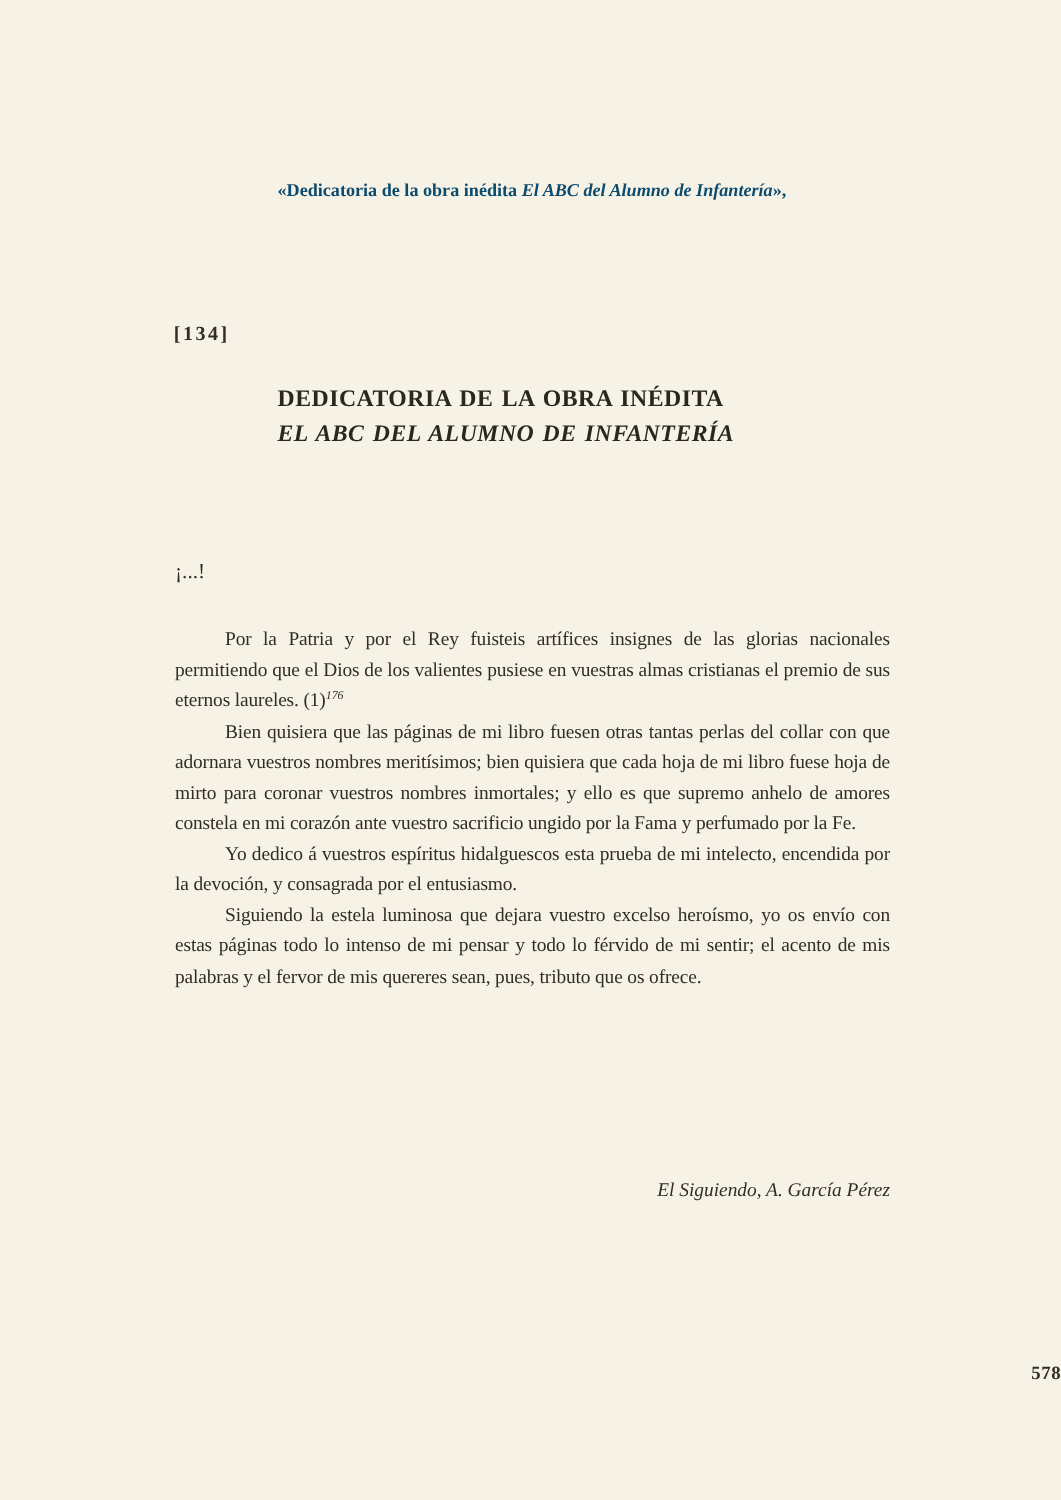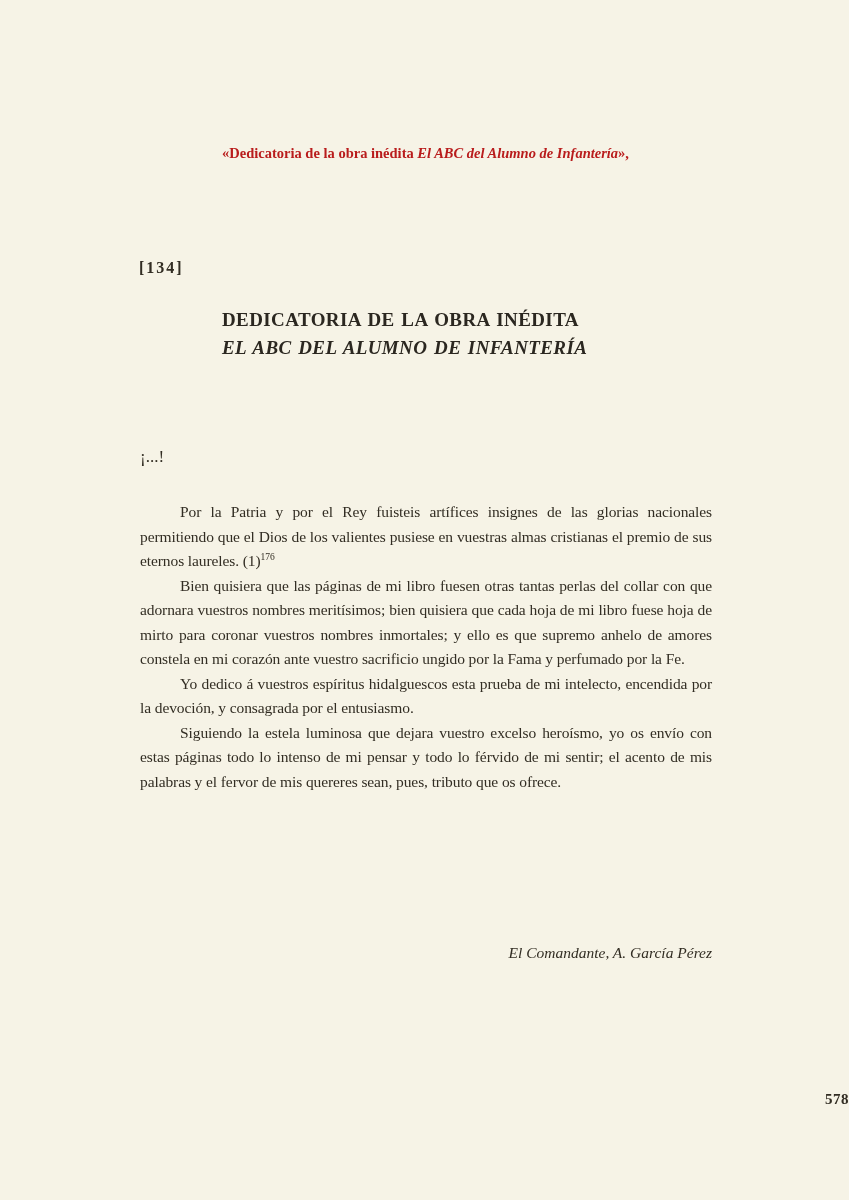--- a/index.html
+++ b/index.html
@@ -18,21 +18,21 @@
     overflow: hidden;
   }
   
   .citation {
     position: absolute;
     left: 222px;
     top: 138px;
     width: 575px;
     font-size: 14.5px;
     line-height: 30px;
-    color: #b91c1c;
+    color: #0c4a6e;
   }
   .b  { font-weight: bold; }
   .i  { font-style: italic; }
   .bi { font-weight: bold; font-style: italic; }
   
   .entry-number {
     position: absolute;
     left: 139px;
     top: 259px;
     font-size: 16px;
@@ -71,20 +71,21 @@
     text-align: justify;
     letter-spacing: -0.1px;
   }
   .body-text p { margin: 0; }
   .body-text p.ind { text-indent: 40px; }
   .body-text sup {
     font-size: 9.5px;
     line-height: 0;
     vertical-align: super;
     letter-spacing: 0;
+    font-style: italic;
   }
   
   .signature {
     position: absolute;
     left: 140px;
     top: 944px;
     width: 572px;
     text-align: right;
     font-style: italic;
     font-size: 15.5px;
@@ -133,18 +134,18 @@
 
   <div class="opening">¡...!</div>
 
   <div class="body-text">
     <p class="ind"><span>Por la Patria y por el Rey fuisteis artífices insignes de las glorias nacionales permitiendo que el Dios de los valientes pusiese en vuestras almas cristianas el premio de sus eternos laureles. (1)</span><sup>176</sup></p>
     <p class="ind"><span>Bien quisiera que las páginas de mi libro fuesen otras tantas perlas del collar con que adornara vuestros nombres meritísimos; bien quisiera que cada hoja de mi libro fuese hoja de mirto para coronar vuestros nombres inmortales; y ello es que supremo anhelo de amores constela en mi corazón ante vuestro sacrificio ungido por la Fama y perfumado por la Fe.</span></p>
     <p class="ind"><span>Yo dedico á vuestros espíritus hidalguescos esta prueba de mi intelecto, encendida por la devoción, y consagrada por el entusiasmo.</span></p>
     <p class="ind"><span>Siguiendo la estela luminosa que dejara vuestro excelso heroísmo, yo os envío con estas páginas todo lo intenso de mi pensar y todo lo férvido de mi sentir; el acento de mis palabras y el fervor de mis quereres sean, pues, tributo que os ofrece.</span></p>
   </div>
 
-  <div class="signature">El Comandante, A. García Pérez</div>
+  <div class="signature">El Siguiendo, A. García Pérez</div>
 
 
   <div class="page-number">578</div>
 
 </div>
 
 </body></html>

